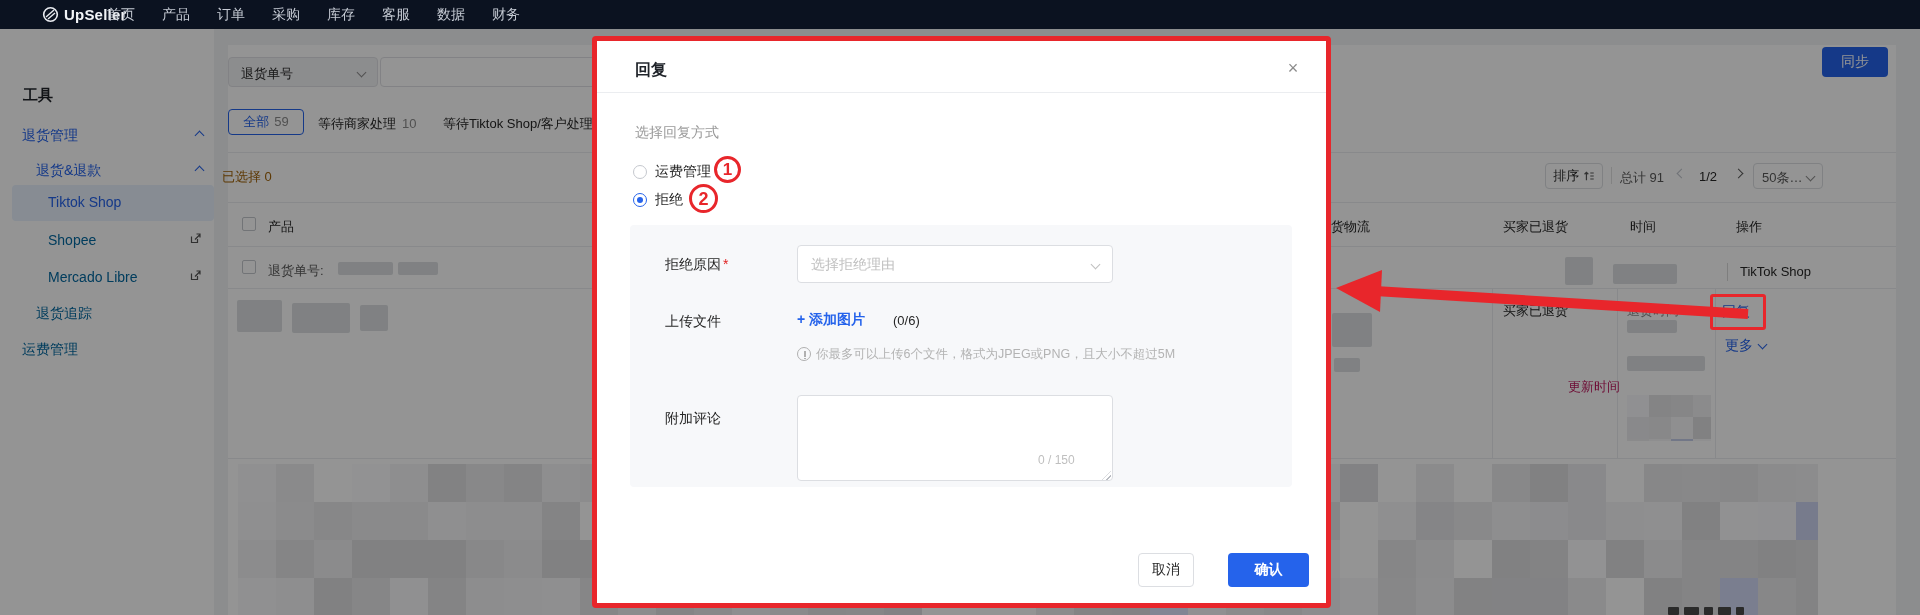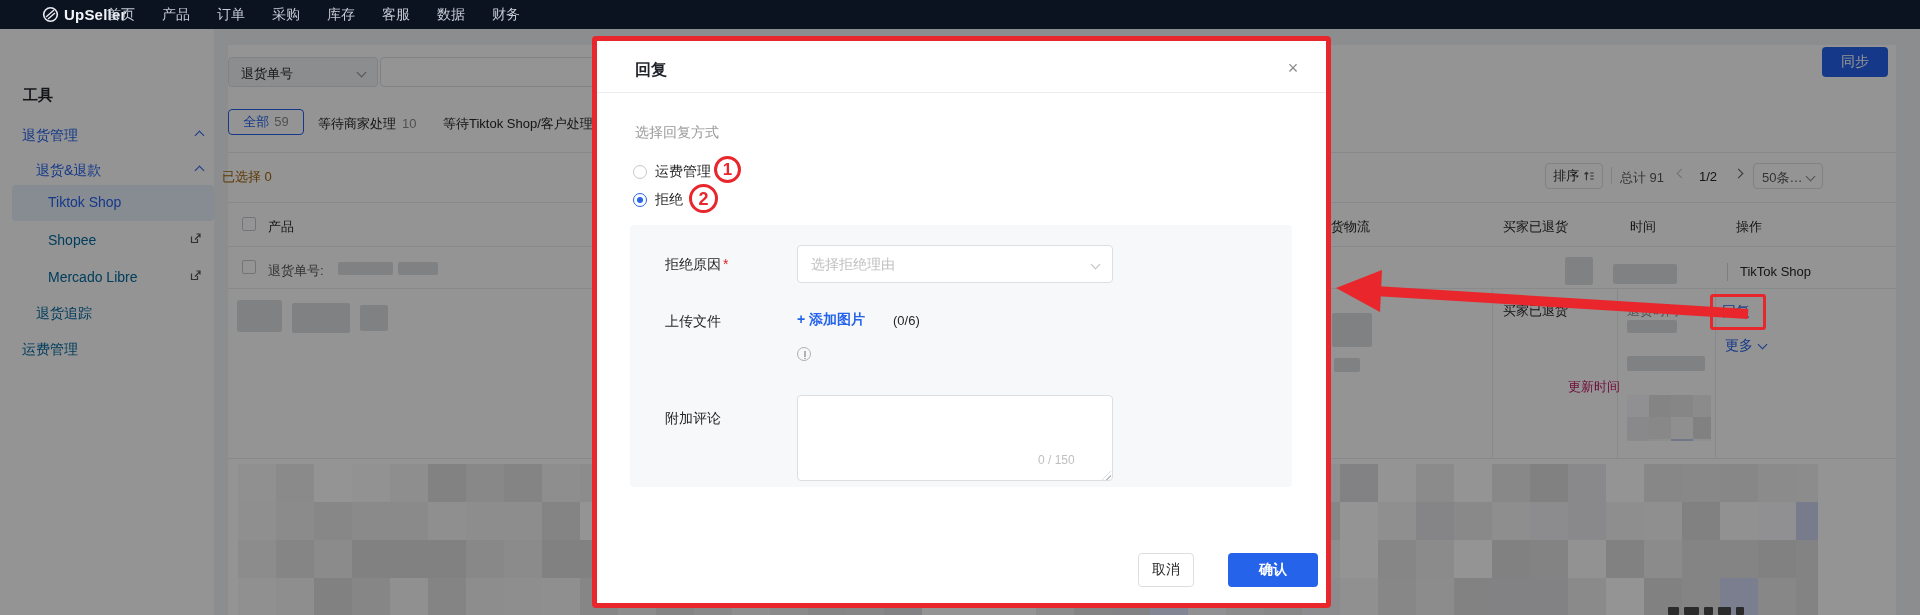--- a/index.html
+++ b/index.html
@@ -91,21 +91,21 @@
   .info-i::before{content:"";position:absolute;left:6px;top:9.5px;width:1.5px;height:1.5px;background:#b0b0b0;}
   .hint{position:absolute;left:186px;top:121px;font-size:12.5px;color:#b3b3b3;}
   .f-textarea{position:absolute;left:167px;top:170px;width:316px;height:86px;background:#fff;border:1px solid #dcdee2;
     border-radius:4px;resize:none;font-family:inherit;font-size:13px;padding:8px;}
   .ta-counter{position:absolute;left:408px;top:228px;font-size:12px;color:#bfbfbf;}
   .ta-resize{position:absolute;left:472px;top:246px;width:9px;height:9px;
     background:repeating-linear-gradient(135deg,transparent 0 2px,#b9bcc2 2px 3.5px);
     clip-path:polygon(100% 0,100% 100%,0 100%);}
   .btn{position:absolute;height:34px;border-radius:4px;font-size:14px;cursor:pointer;text-align:center;}
   .btn-cancel{left:541px;top:512px;width:56px;background:#fff;border:1px solid #dcdee2;color:#262626;}
-  .btn-confirm{left:631px;top:512px;width:90px;background:var(--accent);border:none;color:#fff;font-weight:bold;}
+  .btn-confirm{left:631px;top:512px;width:81px;background:var(--accent);border:none;color:#fff;font-weight:bold;}
   .reply-box{position:absolute;left:1710px;top:294px;width:56px;height:36px;border:3px solid var(--red);border-radius:3px;z-index:110;}
   .arrow-svg{position:absolute;left:0;top:0;width:1920px;height:615px;z-index:108;pointer-events:none;}
 </style>
 </head>
 <body>
 
 <div id="app">
 
   <div class="navbar">
     <svg class="abs" style="left:42px;top:6px" width="17" height="17" viewBox="0 0 17 17">
@@ -435,20 +435,21 @@
       <span class="f-label" style="top:31px"><span>拒绝原因</span><span class="req">*</span></span>
       <div class="f-select">
         <span class="ph">选择拒绝理由</span>
         <span class="chv down"></span>
       </div>
 
       <span class="f-label" style="top:88px">上传文件</span>
       <span class="add-img"><span>+</span>&nbsp;<span>添加图片</span></span>
       <span class="upload-count">(0/6)</span>
       <span class="info-i"></span>
+      <span class="hint">你最多可以上传6个文件，格式为JPEG或PNG，且大小不超过5M</span>
 
       <span class="f-label" style="top:185px">附加评论</span>
       <textarea class="f-textarea" style=""></textarea>
       <span class="ta-counter">0 / 150</span>
       <span class="ta-resize"></span>
     </div>
 
     <button class="btn btn-cancel">取消</button>
     <button class="btn btn-confirm">确认</button>
   </div>

